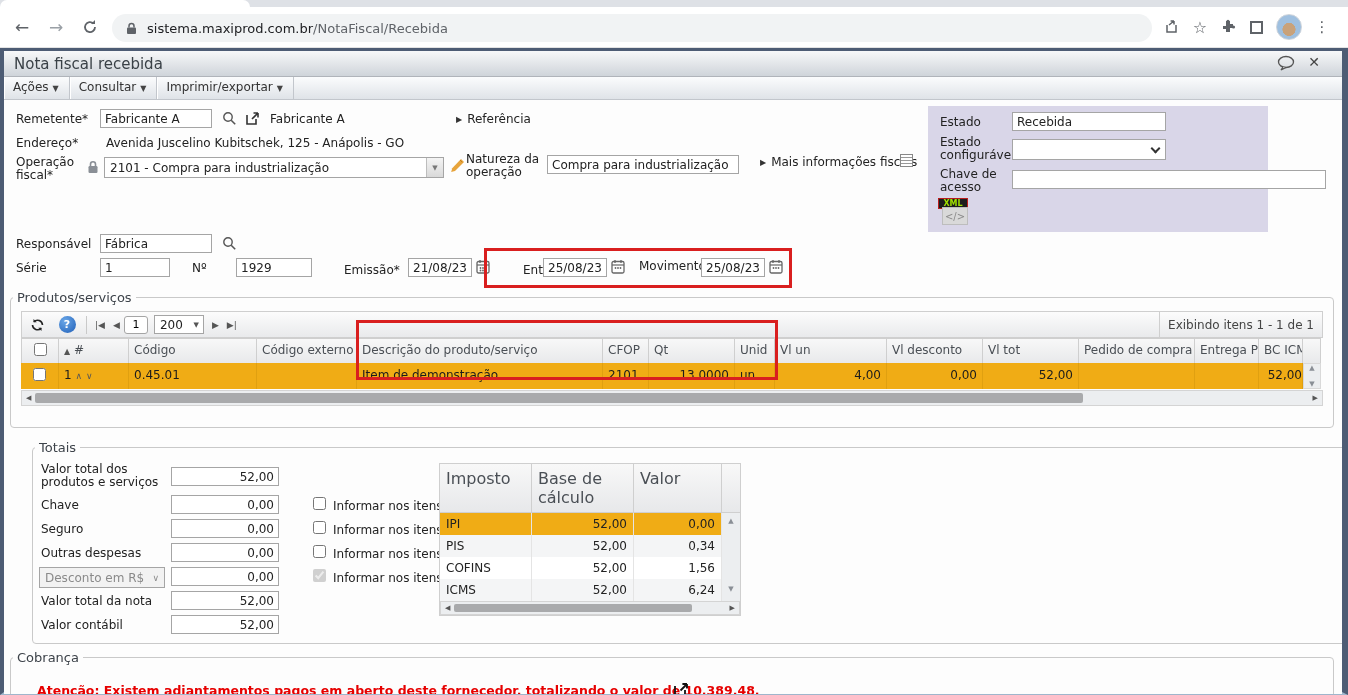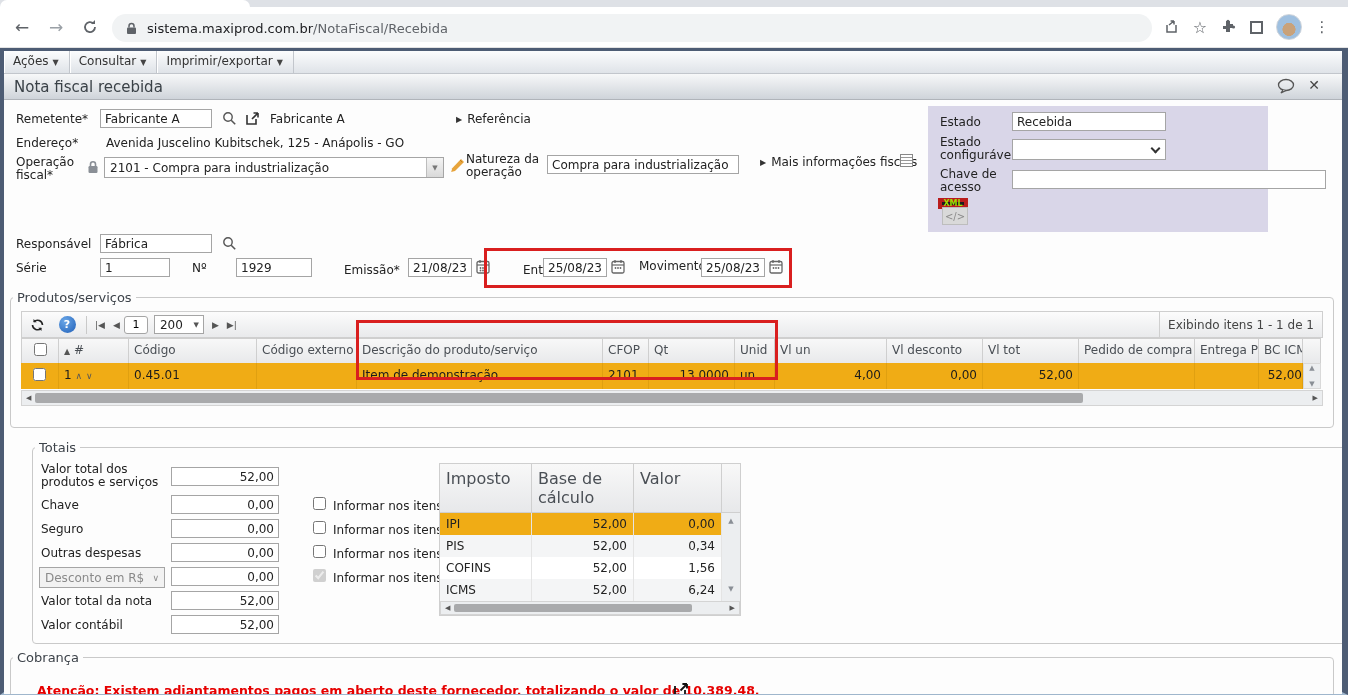--- a/index.html
+++ b/index.html
@@ -63,21 +63,21 @@
   .imp-h { background:linear-gradient(#f8f8f8,#e7e8ea); border-right:1px solid #cfcfcf; border-bottom:1px solid #cfcfcf; padding:5px 6px; font-size:16px; color:#4a4f55; }
   .imp-c { padding:4px 6px; font-size:12px; border-right:1px solid #e4e4e4; white-space:nowrap; overflow:hidden; }
   .imp-row-alt { background:#f4f5f6; }
   .imp-row-sel { background:#f0ac15; }
 
   .cbx { position:absolute; width:13px; height:13px; }
   .cblbl { position:absolute; font-size:12px; color:#222; }
 
   .warn { position:absolute; font-size:12.5px; font-weight:bold; color:#e60000; white-space:nowrap; }
 
-  .xmlbadge { width:30px; height:11px; background:#1d1d1d; color:#9fe000; font-size:8px; font-weight:bold; display:flex; align-items:center; justify-content:center; border:4px solid #b91c1c; }
+  .xmlbadge { width:30px; height:11px; background:#1d1d1d; color:#9fe000; font-size:8px; font-weight:bold; display:flex; align-items:center; justify-content:center; border:1px solid #b91c1c; }
   .xmldoc { width:26px; height:18px; background:#d9d9d9; border:1px solid #bdbdbd; color:#8a8a8a; font-size:10px; display:flex; align-items:center; justify-content:center; margin-left:4px; margin-top:-2px; }
 
   .redbox { position:absolute; border:3px solid #d91f1f; }
   .helpico { width:17px; height:17px; border-radius:50%; background:radial-gradient(circle at 35% 30%, #6aa7e8, #1f5fb8); color:#fff; font-size:11px; font-weight:bold; display:flex; align-items:center; justify-content:center; }
   .avatar { width:26px; height:26px; border-radius:50%; background:radial-gradient(circle at 50% 60%, #c9a27a 0 34%, #9fc0e0 36%); border:1px solid #cdd3da; }
 </style>
 </head>
 <body>
 
 <div id="chrome">
@@ -119,34 +119,34 @@
       <div class="navico" style="position:static;">
         <div style="width:13px;height:13px;border:2.5px solid #5f6368;"></div>
       </div>
       <div class="avatar" style="margin:0 6px;"></div>
       <div class="navico" style="position:static;font-size:15px;">⋮</div>
     </div>
   </div>
 </div>
 
 <div id="appwin">
-  <div id="menubar">
-    <div class="menubtn"><span>Ações</span><span class="car">▼</span></div>
-    <div class="menubtn"><span>Consultar</span><span class="car">▼</span></div>
-    <div class="menubtn"><span>Imprimir/exportar</span><span class="car">▼</span></div>
-  </div>
   <div id="titlebar">
     <span class="ttl">Nota fiscal recebida</span>
     <span class="abs" style="right:46px;top:4px;">
       <svg width="19" height="16" viewBox="0 0 19 16">
           <ellipse cx="9" cy="7" rx="7.5" ry="5.5" stroke="#555" stroke-width="1.3" fill="none"></ellipse>
           <path d="M6 12l-2 3 5-2.6" stroke="#555" stroke-width="1.3" fill="#fdfdfd"></path>
         </svg>
     </span>
     <span class="abs" style="right:22px;top:3px;font-size:14px;color:#444;">✕</span>
+  </div>
+  <div id="menubar">
+    <div class="menubtn"><span>Ações</span><span class="car">▼</span></div>
+    <div class="menubtn"><span>Consultar</span><span class="car">▼</span></div>
+    <div class="menubtn"><span>Imprimir/exportar</span><span class="car">▼</span></div>
   </div>
 
   <div id="content">
 
     <span class="lbl" style="left:12px;top:13px;">Remetente*</span>
     <input class="txt" style="left: 96px; top: 9px; width: 112px;" value="Fabricante A">
     <span class="abs" style="left:218px;top:11px;">
       <svg width="15" height="15" viewBox="0 0 15 15">
           <circle cx="6" cy="6" r="4.2" stroke="#555" stroke-width="1.4" fill="none"></circle>
           <path d="M9.2 9.2l4 4" stroke="#555" stroke-width="1.6"></path>

